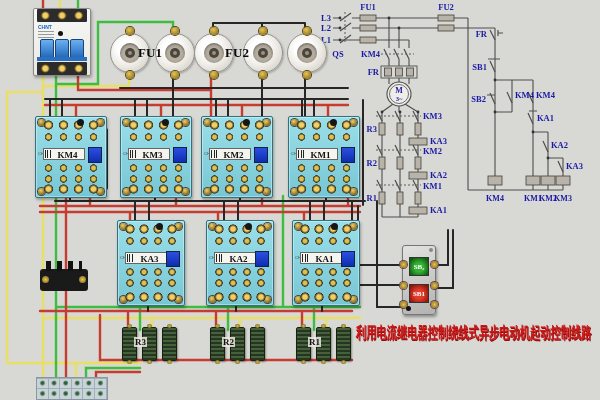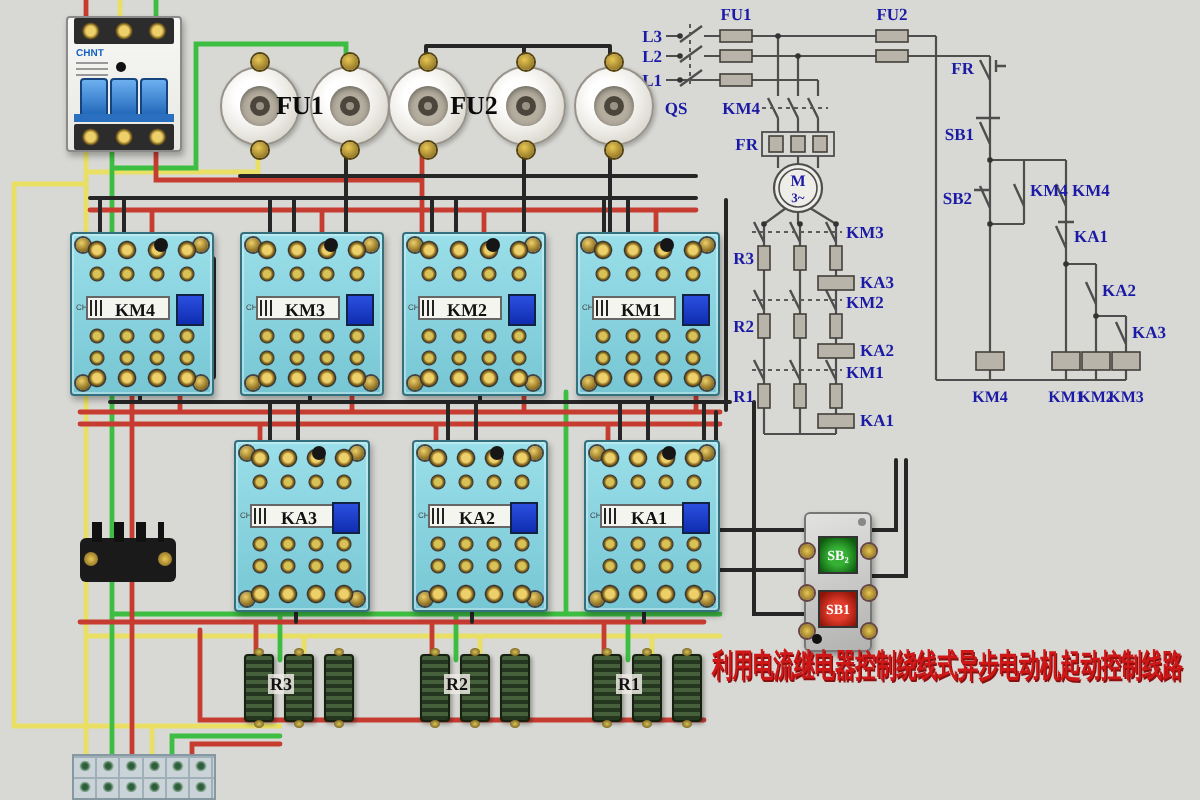--- a/index.html
+++ b/index.html
@@ -75,21 +75,21 @@
   .connector::before{left:2px}.connector::after{right:2px}
 
   .tblock{position:absolute;left:36px;top:377px;width:70px;height:21px;background-color:#c9d3d8;
       border:1px solid #8698a2;
       background-image:
         repeating-linear-gradient(90deg,transparent 0 10.6px,#9fb0b8 10.6px 11.6px),
         repeating-linear-gradient(0deg,transparent 0 9.5px,#9fb0b8 9.5px 10.5px),
         radial-gradient(circle at 5.5px 5px,#2e5d3a 1.3px,#86a890 2.4px,transparent 2.8px);
       background-size:auto,auto,11.6px 10.5px;}
 
-  .sbp{position:absolute;left:402px;top:256px;width:32px;height:68px;
+  .sbp{position:absolute;left:402px;top:245px;width:32px;height:68px;
       background:linear-gradient(160deg,#e2e2e0,#b2b2b0);border:1px solid #777;border-radius:3px;
       box-shadow:1px 2px 3px rgba(0,0,0,.35);}
   .sb-btn{position:absolute;left:6px;width:20px;height:19px;border:1px solid #333;
       display:flex;align-items:center;justify-content:center;
       font:bold 7px "Liberation Serif",serif;color:#fff;box-sizing:border-box;}
   .sb-green{top:11px;background:radial-gradient(circle at 50% 55%,#35b035 35%,#0d5c0d 85%);}
   .sb-red{top:38px;background:radial-gradient(circle at 50% 55%,#e23c2c 35%,#8f1408 85%);}
   .sb-term{position:absolute;width:7px;height:7px;border-radius:50%;
       background:radial-gradient(#e7c653,#7a5f1a);box-shadow:0 0 0 1px #644;}
   .sb-screw{position:absolute;right:2px;top:2px;width:4px;height:4px;border-radius:50%;background:#888;}

